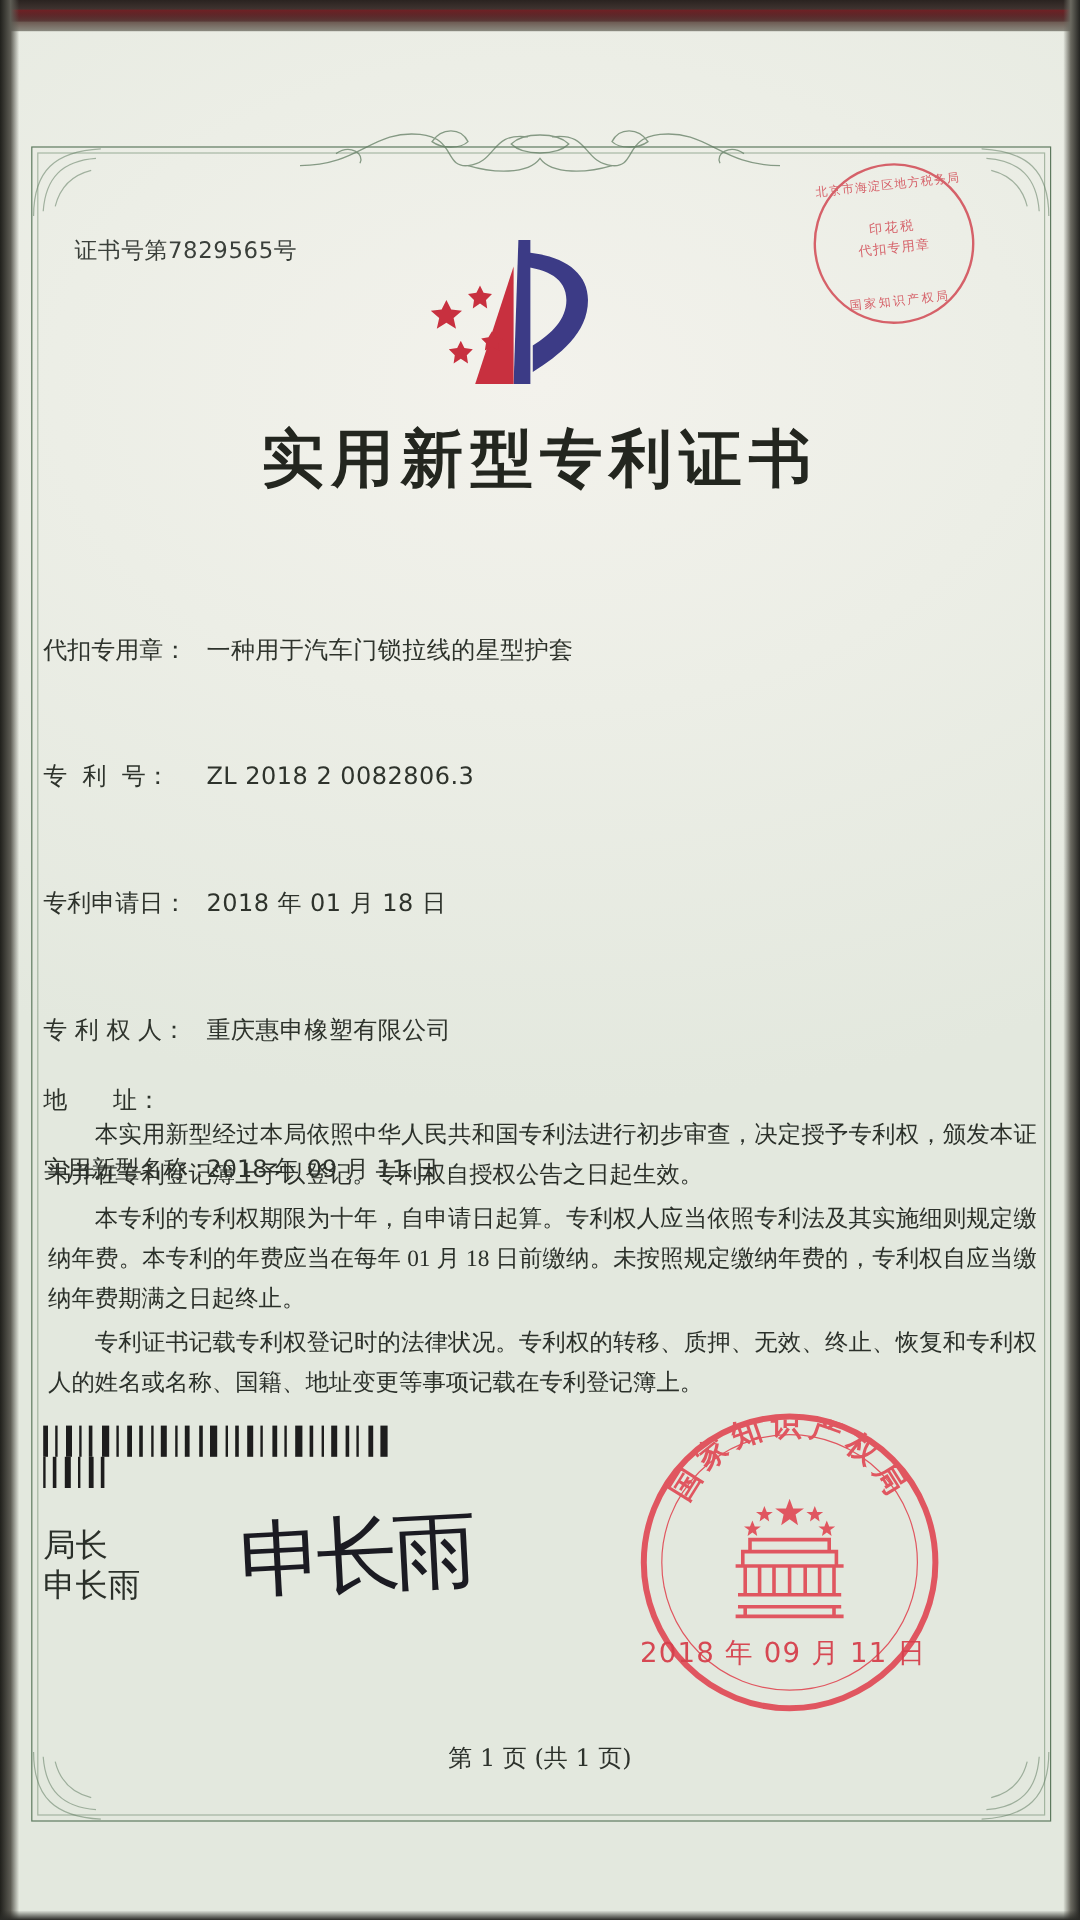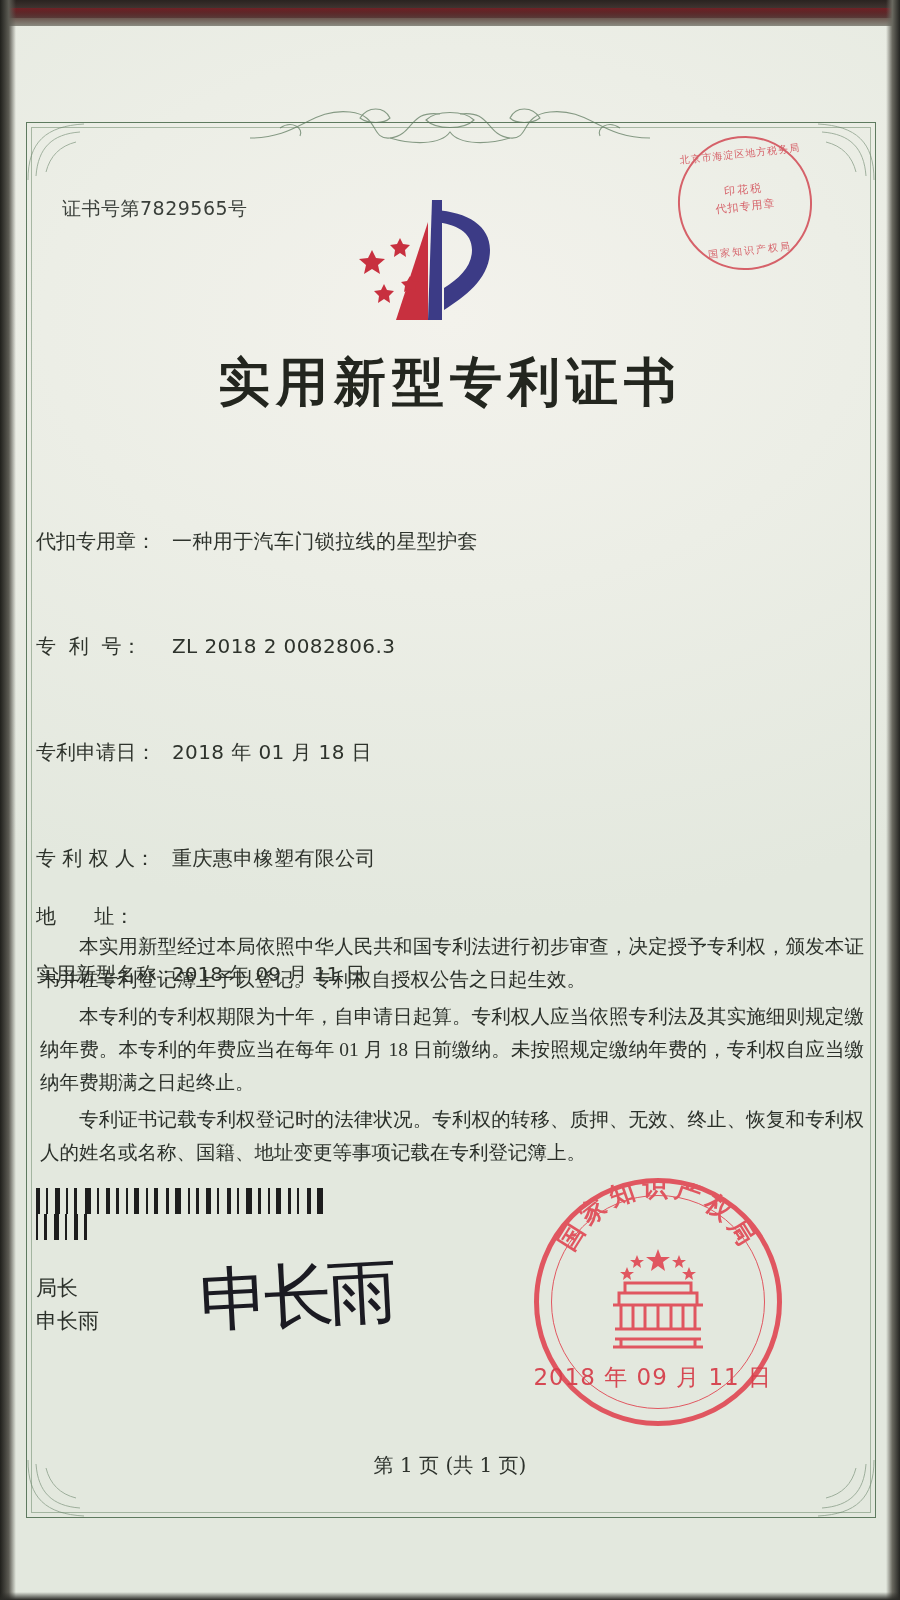--- a/index.html
+++ b/index.html
@@ -199,21 +199,21 @@
     display: inline-block;
     height: 100%;
     background: #1d1d1d;
     vertical-align: top;
   }
 
   
   .sig-label {
     position: absolute;
     left: 36px; top: 1272px;
-    font-size: 21px;
+    font-size: 27px;
     color: #2b302a;
     line-height: 33px;
     font-family: "DejaVu Sans", "Liberation Sans", sans-serif;
   }
   .sig-hand {
     position: absolute;
     left: 200px; top: 1248px;
     width: 270px; height: 110px;
     font-family: "DejaVu Serif", serif;
     font-size: 70px;

